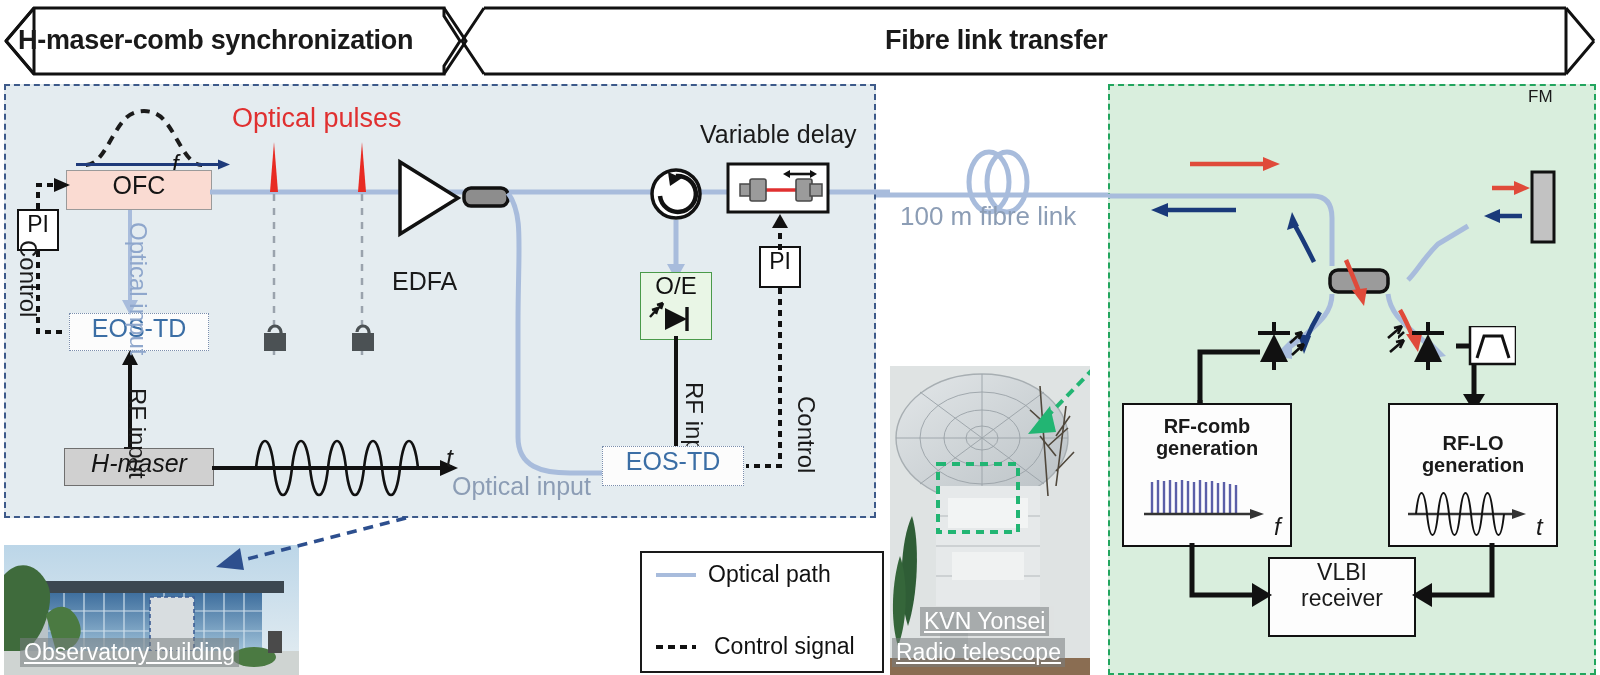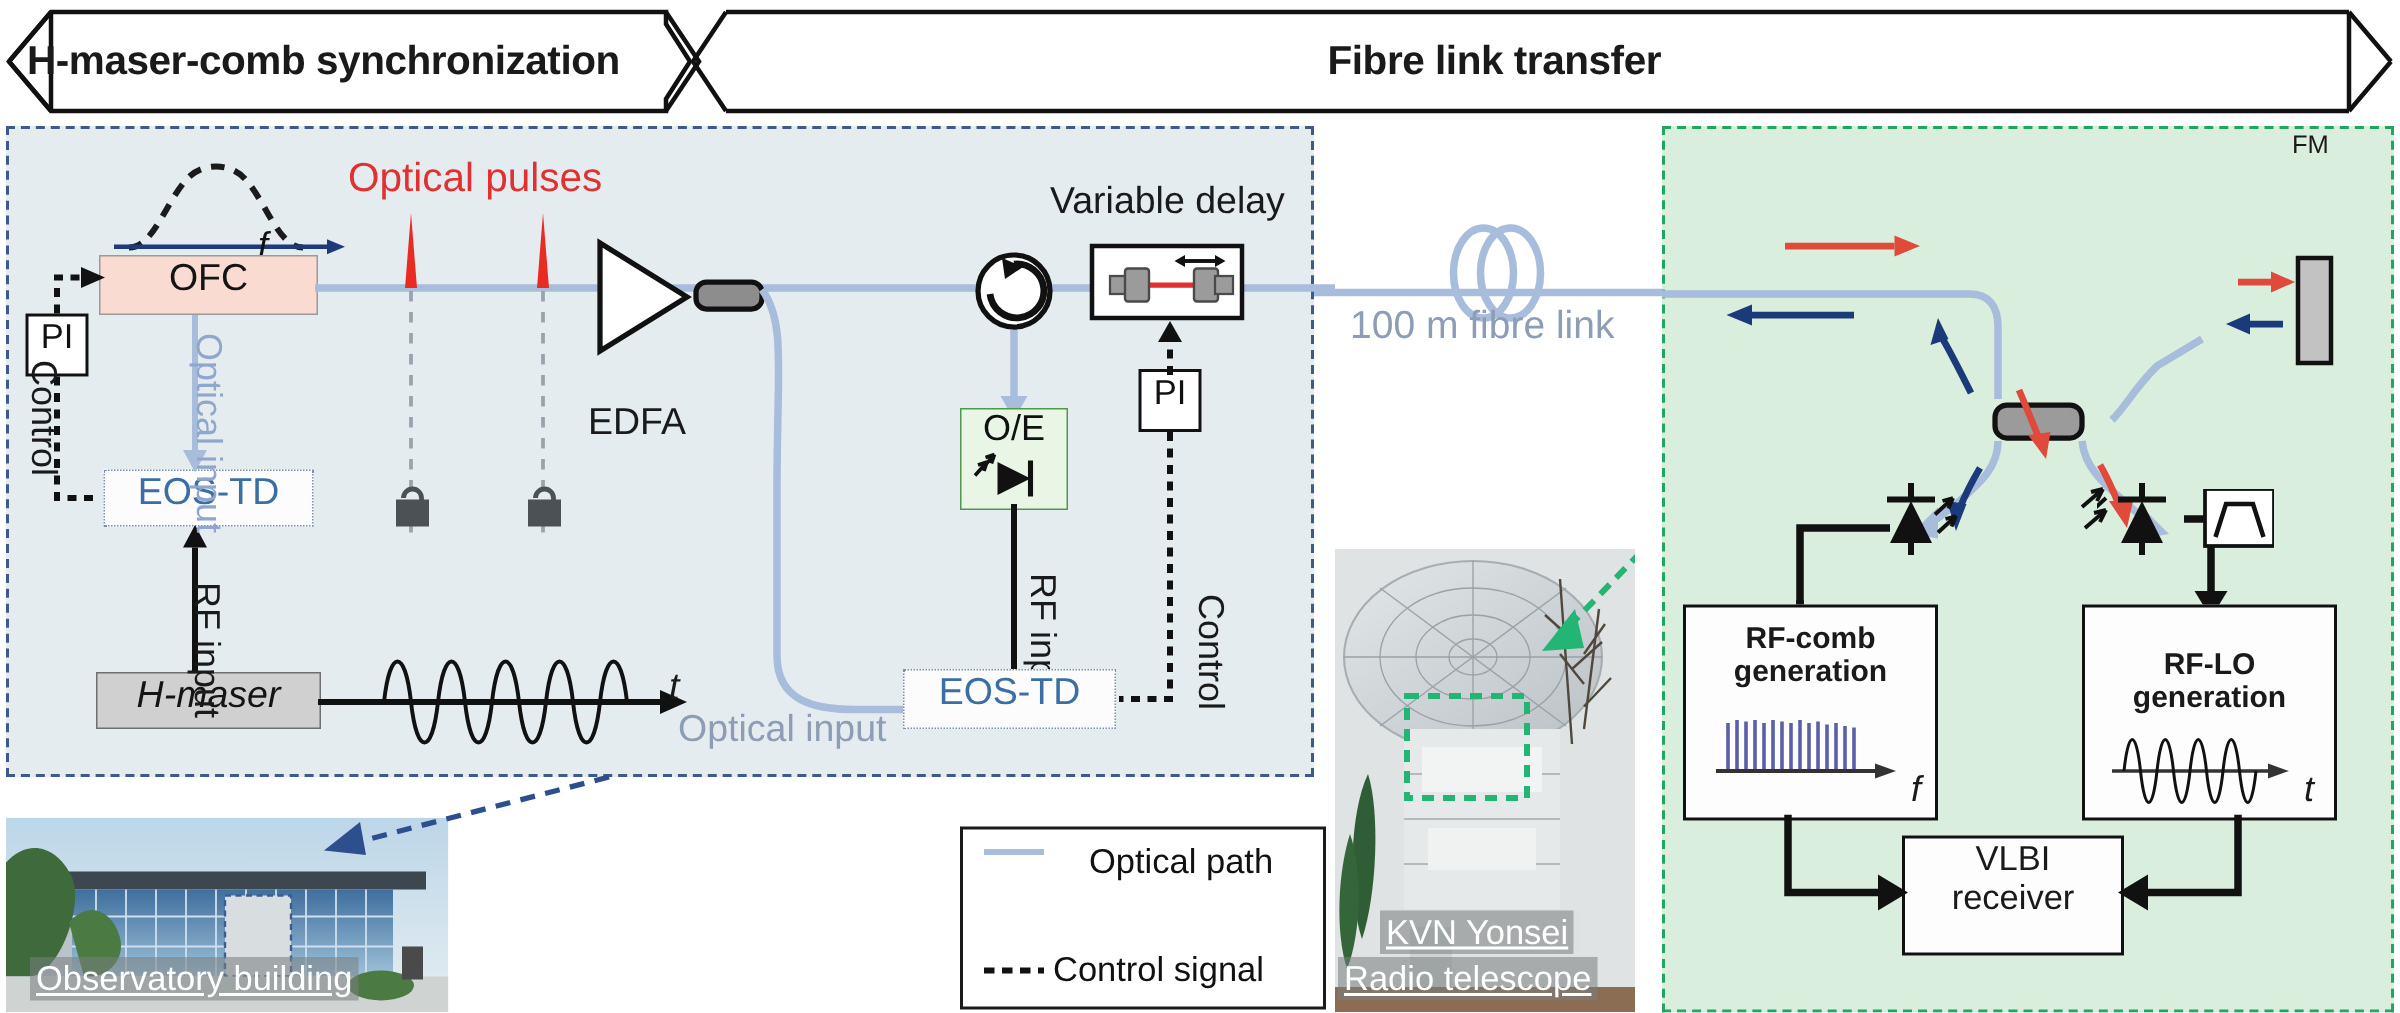--- a/index.html
+++ b/index.html
@@ -477,27 +477,27 @@
 
     <svg class="abs" style="left:120px;top:0px;" width="86" height="92">
       <line x1="84" y1="2" x2="28" y2="60" stroke="#22b573" stroke-width="4" stroke-dasharray="9 6"></line>
       <polygon points="40,40 18,68 46,66" fill="#22b573"></polygon>
     </svg>
     <div class="photo-cap" style="left:30px;top:241px;">KVN Yonsei</div>
     <div class="photo-cap" style="left:2px;top:272px;">Radio telescope</div>
   </div>
 
   <div class="legend-box abs" style="left:640px;top:551px;width:240px;height:118px;">
-    <div class="abs" style="left:12px;top:8px;display:flex;gap:28px;">
+    <div class="abs" style="left:12px;top:8px;display:flex;align-items:center;gap:10px;">
       <svg width="44" height="14">
         <line x1="2" y1="7" x2="42" y2="7" stroke="#a8bcdc" stroke-width="4"></line>
       </svg>
       <span class="legend-txt">Optical path</span>
     </div>
-    <div class="abs" style="left:12px;top:80px;display:flex;align-items:center;gap:4px;">
+    <div class="abs" style="left:12px;top:80px;display:flex;align-items:center;gap:16px;">
       <svg width="44" height="14">
         <line x1="2" y1="7" x2="42" y2="7" stroke="#111" stroke-width="4" stroke-dasharray="7 5"></line>
       </svg>
       <span class="legend-txt">Control signal</span>
     </div>
   </div>
 
 </div>
 
 </body></html>

